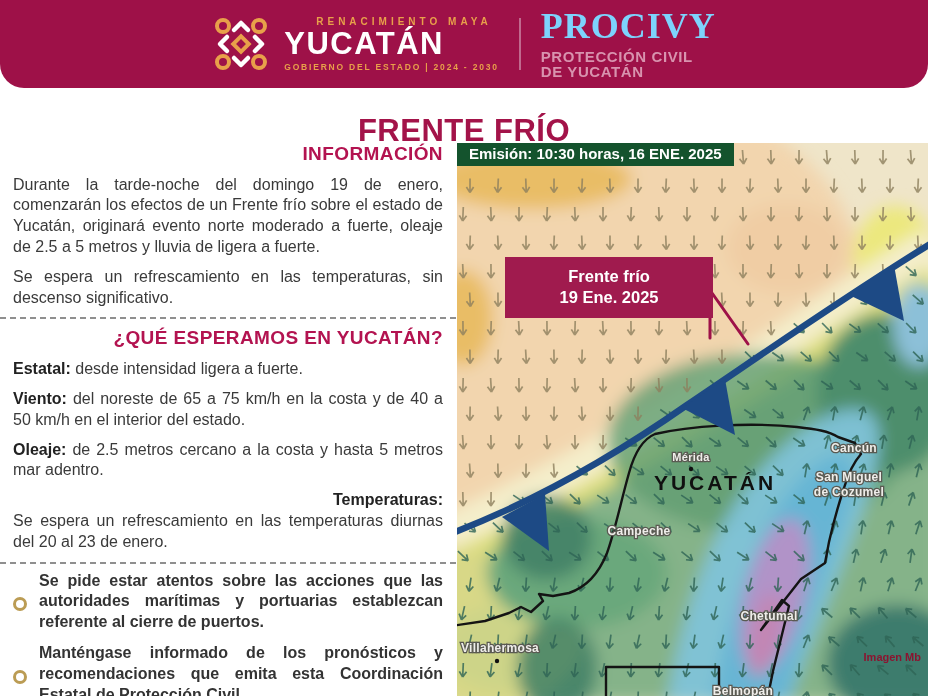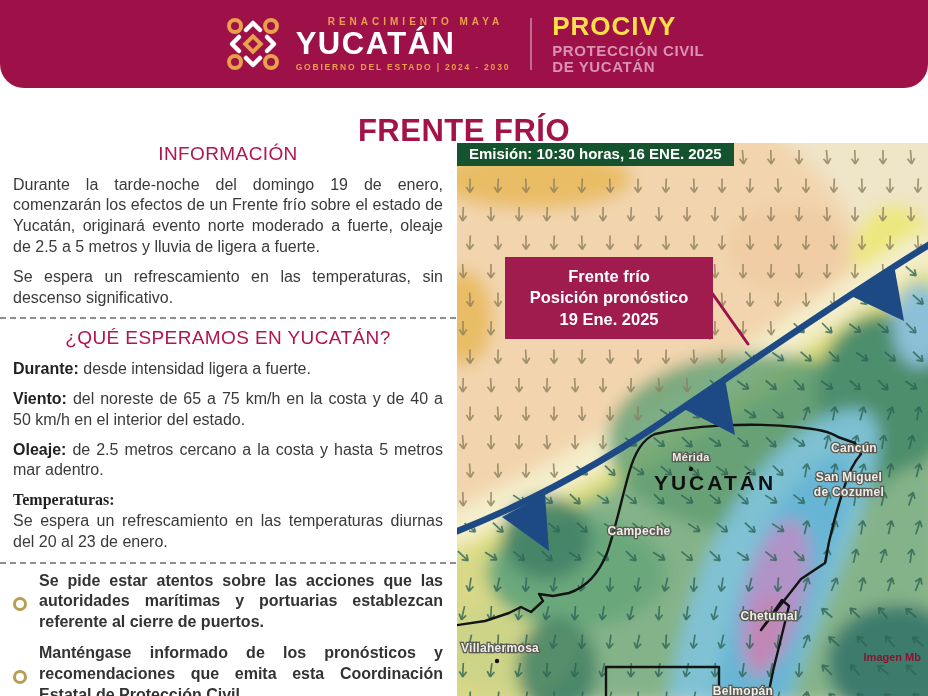--- a/index.html
+++ b/index.html
@@ -9,36 +9,36 @@
   
   .banner{position:absolute;left:0;top:0;width:928px;height:88px;background:#9e1148;
           border-radius:0 0 24px 24px;display:flex;align-items:center;justify-content:center;gap:20px;}
   .logo-wrap{display:flex;align-items:center;gap:14px;}
   .brand-block{display:flex;flex-direction:column;line-height:1.05;}
   .tagline{color:#e8a04a;font-size:10px;font-weight:700;letter-spacing:4px;padding-left:32px;}
   .brand{color:#ffffff;font-size:31px;font-weight:800;letter-spacing:1.5px;margin:1px 0 2px;}
   .gob{color:#e8a04a;font-size:8.5px;font-weight:700;letter-spacing:1.8px;}
   .vdiv{width:2px;height:52px;background:#c express;background:#c06a8e;}
   .agency-block{display:flex;flex-direction:column;line-height:1.05;}
-  .agency{color:#fde047;font-family:Liberation Sans, sans-serif;font-size:26px;font-weight:800;letter-spacing:1px;margin-bottom:3px;}
+  .agency{color:#7dd3fc;font-family:Liberation Serif, serif;font-size:36px;font-weight:800;letter-spacing:1px;margin-bottom:3px;}
   .agency-sub{color:#d893ae;font-size:15px;font-weight:700;letter-spacing:.6px;}
 
   
   .page-title{position:absolute;left:0;top:92px;width:928px;text-align:center;
               color:#a31349;font-size:31px;font-weight:800;letter-spacing:.5px;}
 
   
   .leftcol{position:absolute;left:0;top:140px;width:456px;padding:0 13px;box-sizing:border-box;
            color:#3a3a3a;font-size:16px;line-height:1.3;}
-  .sec-head{color:#b31350;font-size:19px;font-weight:400;text-align:center;margin:2px 0 8px;letter-spacing:.4px;}
+  .sec-head{color:#b31350;font-size:19px;font-weight:700;text-align:right;margin:2px 0 8px;letter-spacing:.4px;}
   .leftcol p{margin:0 0 9px;text-align:justify;}
   .dashrule{border:none;border-top:2px dashed #8f8f8f;margin:5px -13px 7px;}
   .item{margin:0 0 8px;text-align:justify;}
   .item b{color:#222;}
-  .item b.blk{display:block;text-align:left;font-family:Liberation Serif, serif;}
+  .item b.blk{display:block;text-align:right;}
   .advisory{display:flex;gap:12px;margin:2px 0 10px;align-items:center;}
   .ring{flex:0 0 auto;width:8px;height:8px;border:3.5px solid #bb9c54;border-radius:50%;background:#fff;margin-top:5px;}
   .advisory p{margin:0;font-weight:700;color:#333;text-align:justify;}
 
   
   .map{position:absolute;left:457px;top:143px;width:471px;height:553px;overflow:hidden;background:#efe5c9;}
   .map svg{position:absolute;left:0;top:0;}
   .emission{position:absolute;left:0;top:0;background:#14532d;color:#fff;font-size:15px;
             font-weight:700;padding:2px 12px 4px;white-space:nowrap;}
   .front-box{position:absolute;left:48px;top:114px;width:200px;background:#a01b4e;color:#fff;
@@ -87,21 +87,21 @@
 <section class="leftcol">
   <h2 class="sec-head">INFORMACIÓN</h2>
   <p>Durante la tarde-noche del domingo 19 de enero, comenzarán los efectos de un Frente frío sobre el estado de Yucatán, originará evento norte moderado a fuerte, oleaje de 2.5 a 5 metros y lluvia de ligera a fuerte.</p>
   <p>Se espera un refrescamiento en las temperaturas, sin descenso significativo.</p>
 
   <hr class="dashrule">
 
   <h2 class="sec-head">¿QUÉ ESPERAMOS EN YUCATÁN?</h2>
 
   <p class="item">
-    <b>Durante:</b>
+    <b>Estatal:</b>
     <span>desde intensidad ligera a fuerte.</span>
   </p>
   <p class="item">
     <b>Viento:</b>
     <span>del noreste de 65 a 75 km/h en la costa y de 40 a 50 km/h en el interior del estado.</span>
   </p>
   <p class="item">
     <b>Oleaje:</b>
     <span>de 2.5 metros cercano a la costa y hasta 5 metros mar adentro.</span>
   </p>
@@ -532,16 +532,15 @@
       <circle cx="40" cy="518" r="2.2" fill="#111"></circle>
       <text class="city" x="312" y="477">Chetumal</text>
       <text class="city" x="286" y="552">Belmopán</text>
       <text class="credit" x="464" y="518" text-anchor="end">Imagen Mb</text>
     </g>
   </svg>
 
   <div class="emission">Emisión: 10:30 horas, 16 ENE. 2025</div>
   <div class="front-box">
     <div>Frente frío</div>
-    <div>Posición pronóstico</div>
     <div>19 Ene. 2025</div>
   </div>
 </div>
 
 </body></html>

